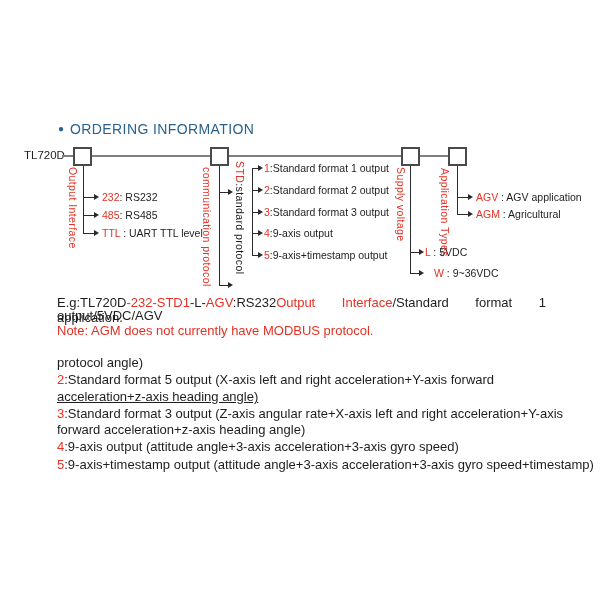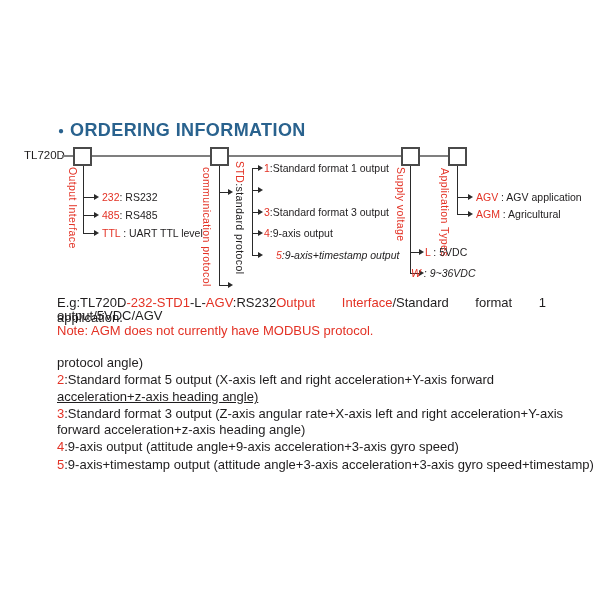--- a/index.html
+++ b/index.html
@@ -9,21 +9,21 @@
   *{margin:0;padding:0;box-sizing:border-box;}
   html,body{background:#fff;}
   .page{
     position:relative; width:600px; height:600px; background:#ffffff;
     font-family:"Liberation Sans","DejaVu Sans",sans-serif; color:var(--ink);
     overflow:hidden;
   }
   
   .title-row{position:absolute; left:58px; top:120px; white-space:nowrap;}
   .bullet{color:var(--heading); font-size:10px; vertical-align:2px; margin-right:6px;}
-  .title-text{color:var(--heading); font-weight:bold; font-size:18px; letter-spacing:.4px;}
+  .title-text{color:var(--heading); font-weight:normal; font-size:14px; letter-spacing:.4px;}
   .model{position:absolute; left:24px; top:149px; font-size:11.5px; white-space:nowrap;}
   
   .mainline{position:absolute; height:2px; background:var(--line-gray);}
   .node{position:absolute; width:19px; height:19px; background:#fff; border:2px solid #4a4a4a;}
   .vline{position:absolute; width:1px; background:var(--line-dark);}
   .hstub{position:absolute; height:1px; background:var(--line-dark);}
   .arrow{position:absolute; width:0; height:0;
     border-left:5px solid var(--line-dark);
     border-top:3px solid transparent; border-bottom:3px solid transparent;}
   
@@ -83,44 +83,45 @@
   <div class="arrow" style="left:258px; top:165px;"></div>
   <div class="hstub" style="left:252px; top:190px; width:6px;"></div>
   <div class="arrow" style="left:258px; top:187px;"></div>
   <div class="hstub" style="left:252px; top:212px; width:6px;"></div>
   <div class="arrow" style="left:258px; top:209px;"></div>
   <div class="hstub" style="left:252px; top:233px; width:6px;"></div>
   <div class="arrow" style="left:258px; top:230px;"></div>
   <div class="hstub" style="left:252px; top:255px; width:6px;"></div>
   <div class="arrow" style="left:258px; top:252px;"></div>
   <div class="item" style="left:264px; top:168px;"><span class="red">1</span><span>:Standard format 1 output</span></div>
+  <div class="item" style="left:264px; top:190px;"><span class="red">2</span><span>:Standard format 2 output</span></div>
   <div class="item" style="left:264px; top:212px;"><span class="red">3</span><span>:Standard format 3 output</span></div>
   <div class="item" style="left:264px; top:233px;"><span class="red">4</span><span>:9-axis output</span></div>
-  <div class="item" style="left:276px; top:255px;font-style:italic;"><span class="red">5</span><span>:9-axis+timestamp output</span></div>
+  <div class="item" style="left:264px; top:255px;"><span class="red">5</span><span>:9-axis+timestamp output</span></div>
 
   <div class="vline" style="left:410px; top:166px; height:107px;"></div>
   <div class="hstub" style="left:410px; top:252px; width:9px;"></div>
   <div class="arrow" style="left:419px; top:249px;"></div>
   <div class="hstub" style="left:410px; top:273px; width:9px;"></div>
   <div class="arrow" style="left:419px; top:270px;"></div>
   <div class="item" style="left:425px; top:252px;"><span class="red">L</span><span> : 5VDC</span></div>
-  <div class="item" style="left:411px; top:273px;font-style:italic;"><span class="red">W</span><span> : 9~36VDC</span></div>
+  <div class="item" style="left:434px; top:273px;"><span class="red">W</span><span> : 9~36VDC</span></div>
 
   <div class="vline" style="left:457px; top:166px; height:48px;"></div>
   <div class="hstub" style="left:457px; top:197px; width:11px;"></div>
   <div class="arrow" style="left:468px; top:194px;"></div>
   <div class="hstub" style="left:457px; top:214px; width:11px;"></div>
   <div class="arrow" style="left:468px; top:211px;"></div>
   <div class="item" style="left:476px; top:197px;"><span class="red">AGV</span><span> : AGV application</span></div>
   <div class="item" style="left:476px; top:214px;"><span class="red">AGM</span><span> : Agricultural</span></div>
 
   <div class="nline just" style="top:296px;"><span>E.g:TL720D</span><span class="red">-232-STD1</span><span>-L-</span><span class="red">AGV</span><span>:RS232</span><span class="red">Output Interface</span><span>/Standard format 1 output/5VDC/AGV</span></div>
   <div class="nline allred" style="top:324px;"><span>Note: AGM does not currently have MODBUS protocol.</span></div>
   <div class="nline" style="top:311px;"><span>application.</span></div>
   <div class="nline" style="top:356px;"><span>protocol angle)</span></div>
   <div class="nline" style="top:373px;"><span class="red">2</span><span>:Standard format 5 output (X-axis left and right acceleration+Y-axis forward</span></div>
   <div class="nline" style="top:390px;text-decoration:underline;"><span>acceleration+z-axis heading angle)</span></div>
   <div class="nline" style="top:407px;"><span class="red">3</span><span>:Standard format 3 output (Z-axis angular rate+X-axis left and right acceleration+Y-axis</span></div>
   <div class="nline" style="top:423px;"><span>forward acceleration+z-axis heading angle)</span></div>
-  <div class="nline" style="top:440px;"><span class="red">4</span><span>:9-axis output (attitude angle+9-axis acceleration+3-axis gyro speed)</span></div>
+  <div class="nline" style="top:440px;"><span class="red">4</span><span>:9-axis output (attitude angle+3-axis acceleration+3-axis gyro speed)</span></div>
   <div class="nline" style="top:458px;"><span class="red">5</span><span>:9-axis+timestamp output (attitude angle+3-axis acceleration+3-axis gyro speed+timestamp)</span></div>
 
 </div>
 
 </body></html>

